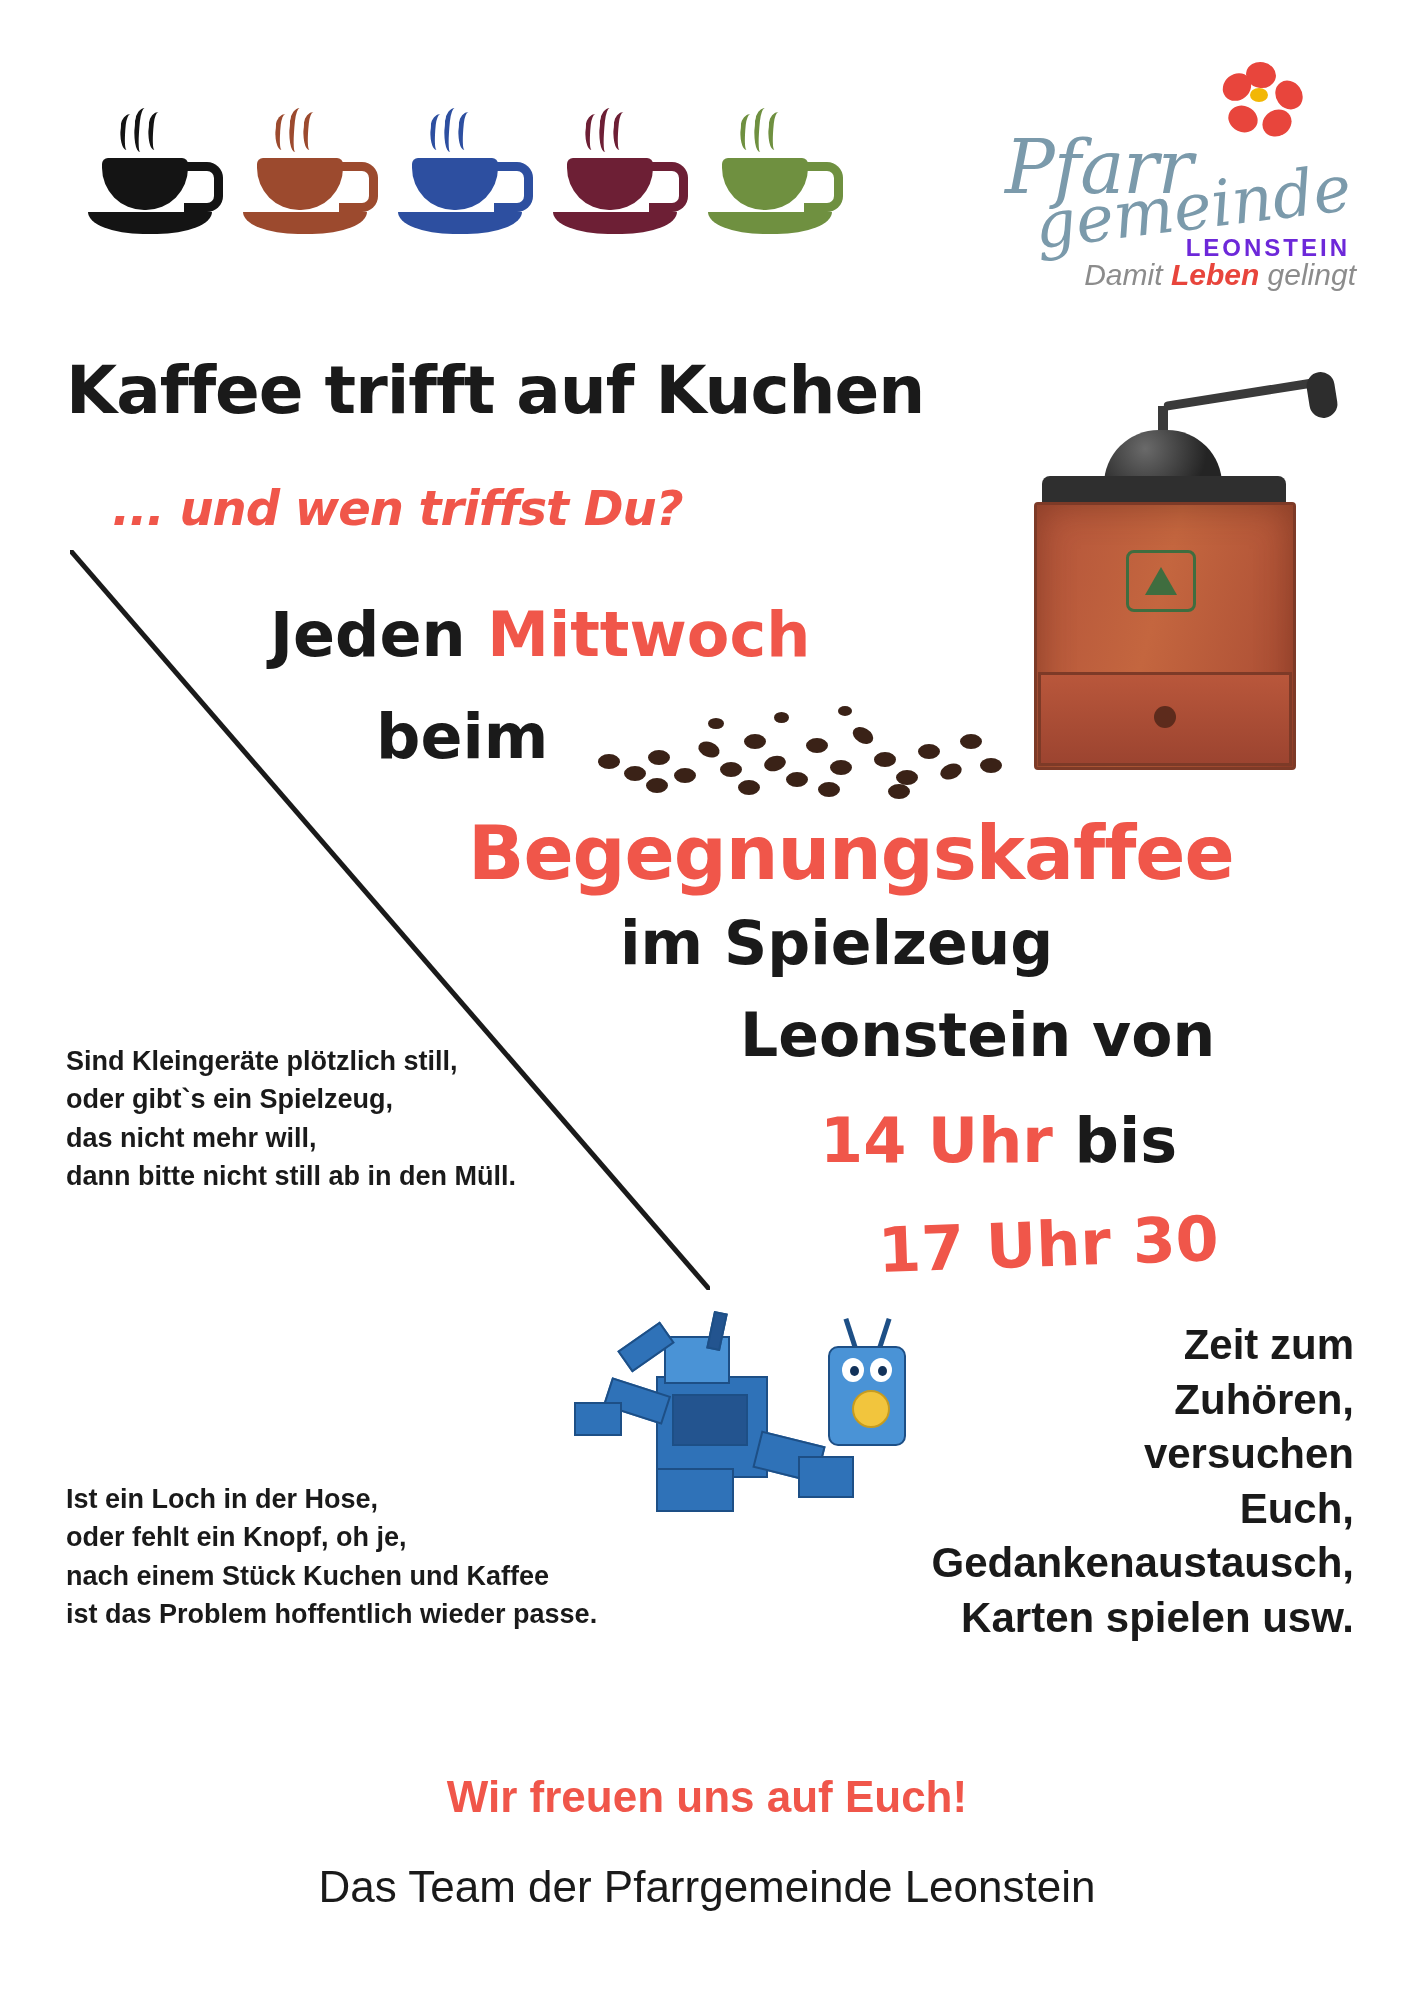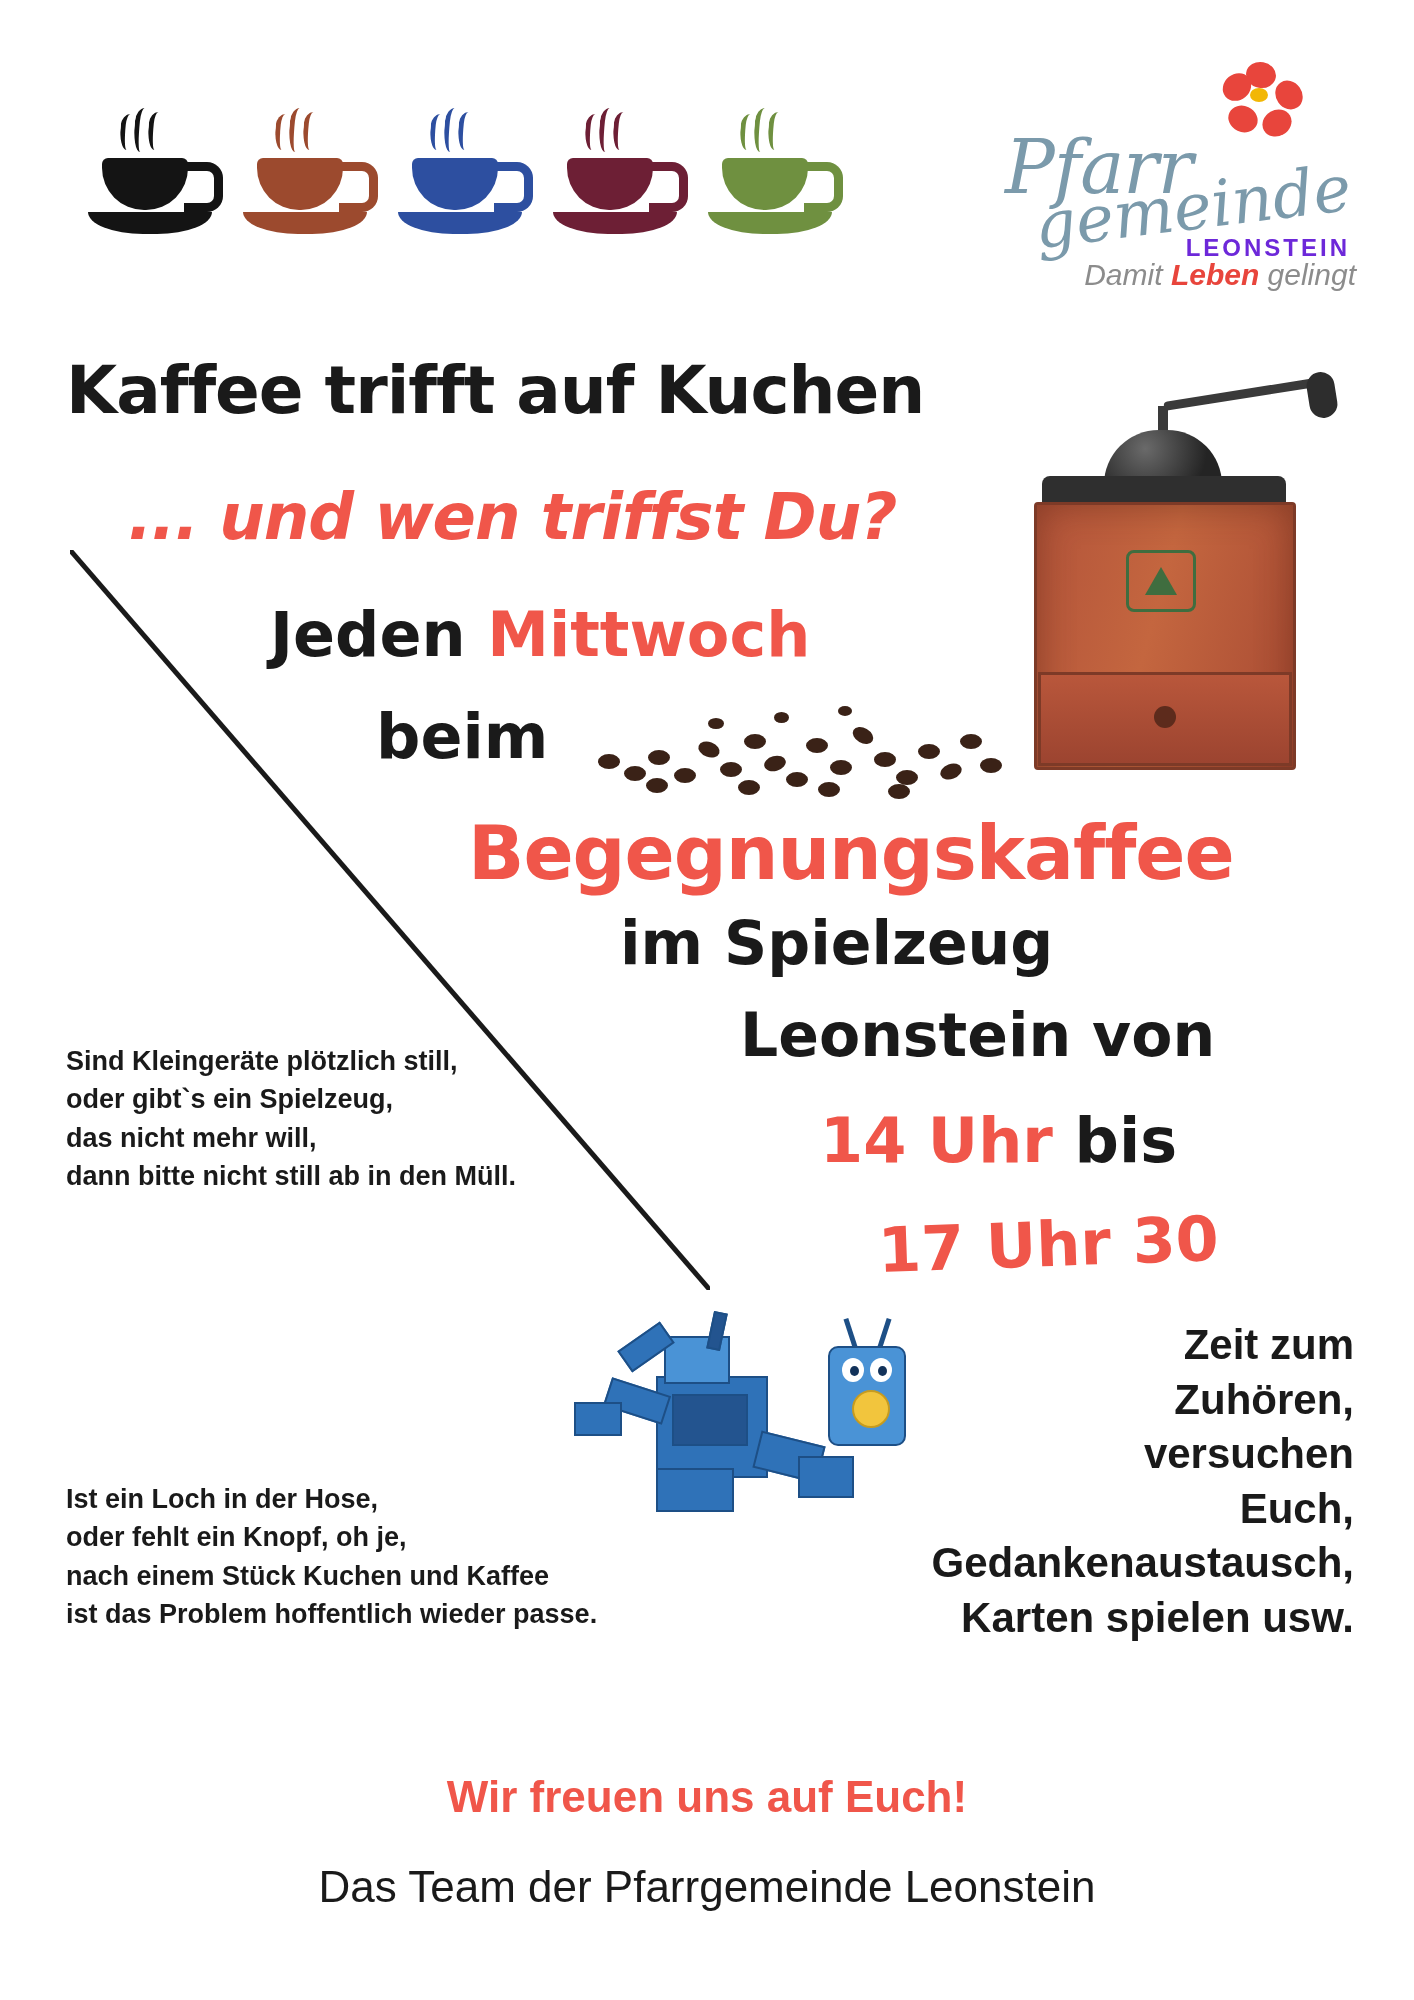--- a/index.html
+++ b/index.html
@@ -164,24 +164,24 @@
     left: 66px;
     top: 352px;
     font-family: "DejaVu Sans", sans-serif;
     font-size: 66px;
     font-weight: bold;
     color: #1a1a1a;
     letter-spacing: -1px;
   }
   .h2 {
     position: absolute;
-    left: 128px;
+    left: 112px;
     top: 480px;
     font-family: "DejaVu Sans", sans-serif;
-    font-size: 64px;
+    font-size: 48px;
     font-weight: bold;
     font-style: italic;
     color: #f0564a;
     letter-spacing: -1px;
   }
   .h3 {
     position: absolute;
     left: 270px;
     top: 598px;
     font-family: "DejaVu Sans", sans-serif;

